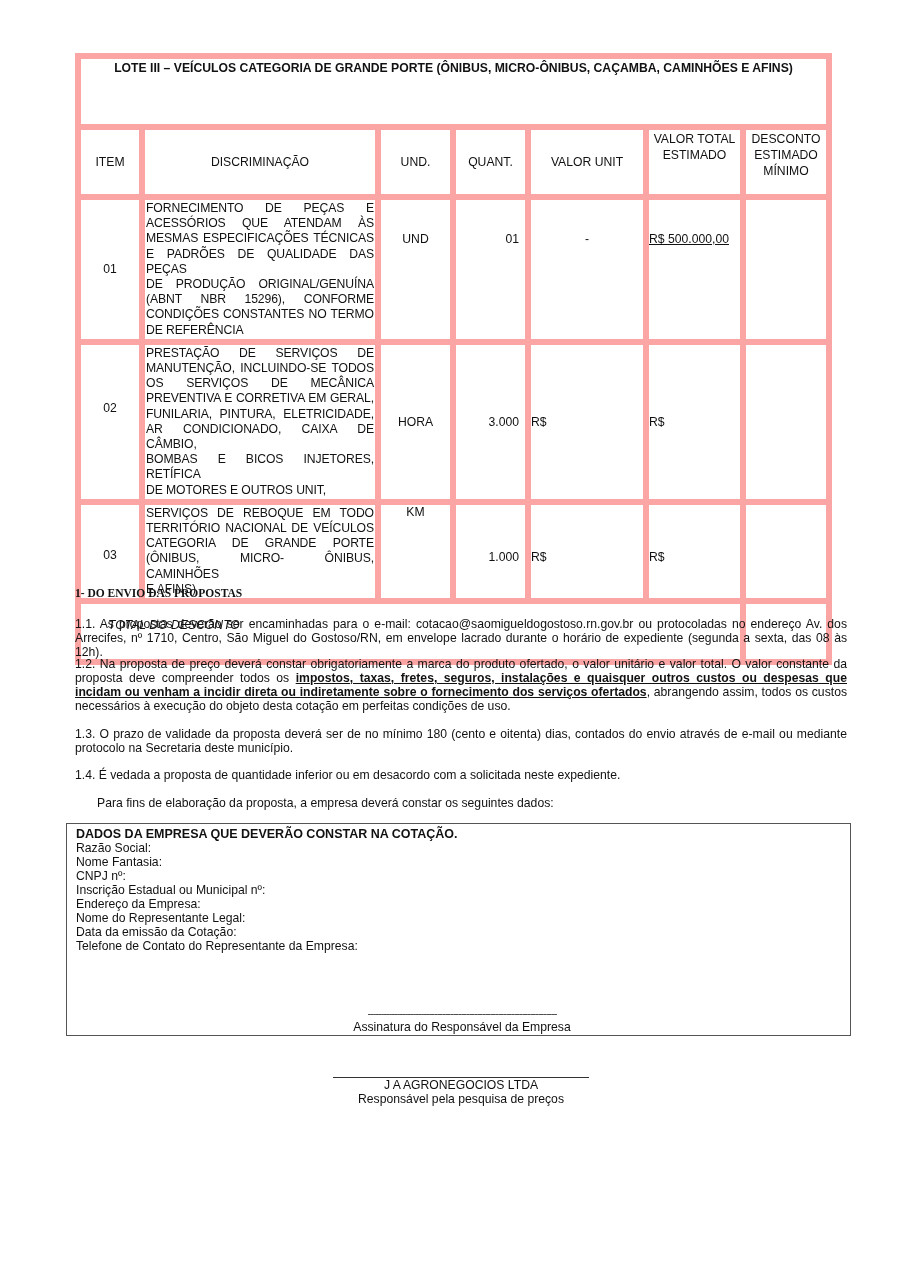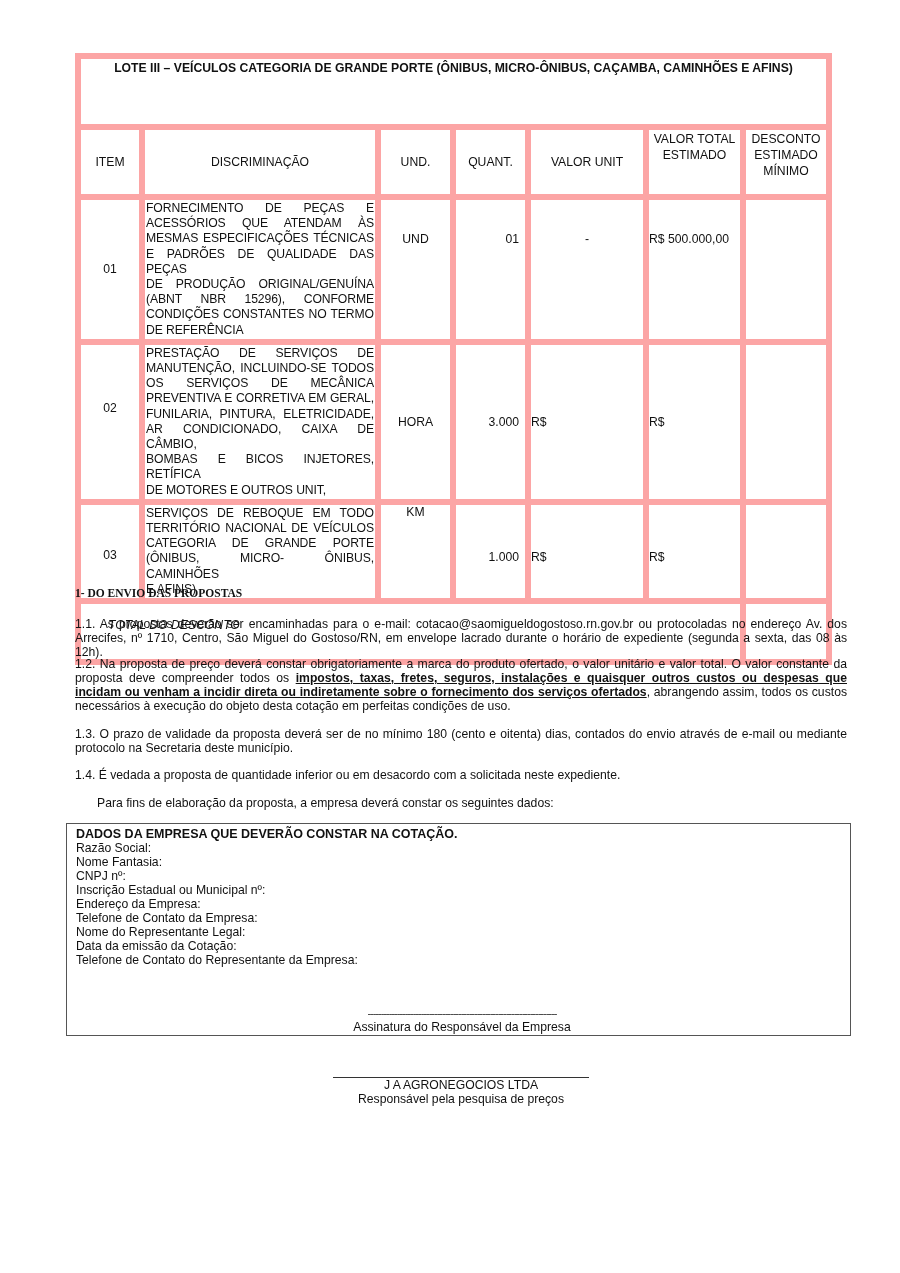--- a/index.html
+++ b/index.html
@@ -77,21 +77,21 @@
       <span class="l">MESMAS ESPECIFICAÇÕES TÉCNICAS</span>
       <span class="l">E PADRÕES DE QUALIDADE DAS PEÇAS</span>
       <span class="l">DE PRODUÇÃO ORIGINAL/GENUÍNA</span>
       <span class="l">(ABNT NBR 15296), CONFORME</span>
       <span class="l">CONDIÇÕES CONSTANTES NO TERMO</span>
       <span class="l last">DE REFERÊNCIA</span>
     </td>
     <td class="center" style="vertical-align:top; padding-top:32px;">UND</td>
     <td class="right" style="vertical-align:top; padding-top:32px; padding-right:14px;">01</td>
     <td class="center" style="vertical-align:top; padding-top:32px;">-</td>
-    <td class="left" style="vertical-align:top; padding-top:32px;">R$ 500.000,00</td>
+    <td class="left" style="vertical-align:top; padding-top:32px;text-decoration:underline;">R$ 500.000,00</td>
     <td></td>
   </tr>
 
   <tr style="height:134px">
     <td class="center" style="vertical-align:top; padding-top:56px;">02</td>
     <td class="desc" style="vertical-align:top;">
       <span class="l">PRESTAÇÃO DE SERVIÇOS DE</span>
       <span class="l">MANUTENÇÃO, INCLUINDO-SE TODOS</span>
       <span class="l">OS SERVIÇOS DE MECÂNICA</span>
       <span class="l">PREVENTIVA E CORRETIVA EM GERAL,</span>
@@ -145,21 +145,20 @@
 <div class="abs indent" style="top:796px;">Para fins de elaboração da proposta, a empresa deverá constar os seguintes dados:</div>
 
 <div class="abs company-box">
   <div class="inner">
     <div class="heading">DADOS DA EMPRESA QUE DEVERÃO CONSTAR NA COTAÇÃO.</div>
     <div>Razão Social:</div>
     <div>Nome Fantasia:</div>
     <div>CNPJ nº:</div>
     <div>Inscrição Estadual ou Municipal nº:</div>
     <div>Endereço da Empresa:</div>
-    <div>Telefone de Contato da Empresa:</div>
     <div>Nome do Representante Legal:</div>
     <div>Data da emissão da Cotação:</div>
     <div>Telefone de Contato do Representante da Empresa:</div>
   </div>
   <div class="sig-dash">-----------------------------------------------------------------------</div>
   <div class="sig-label">Assinatura do Responsável da Empresa</div>
 </div>
 
 <div class="abs footer-line"></div>
 <div class="abs footer-name">

